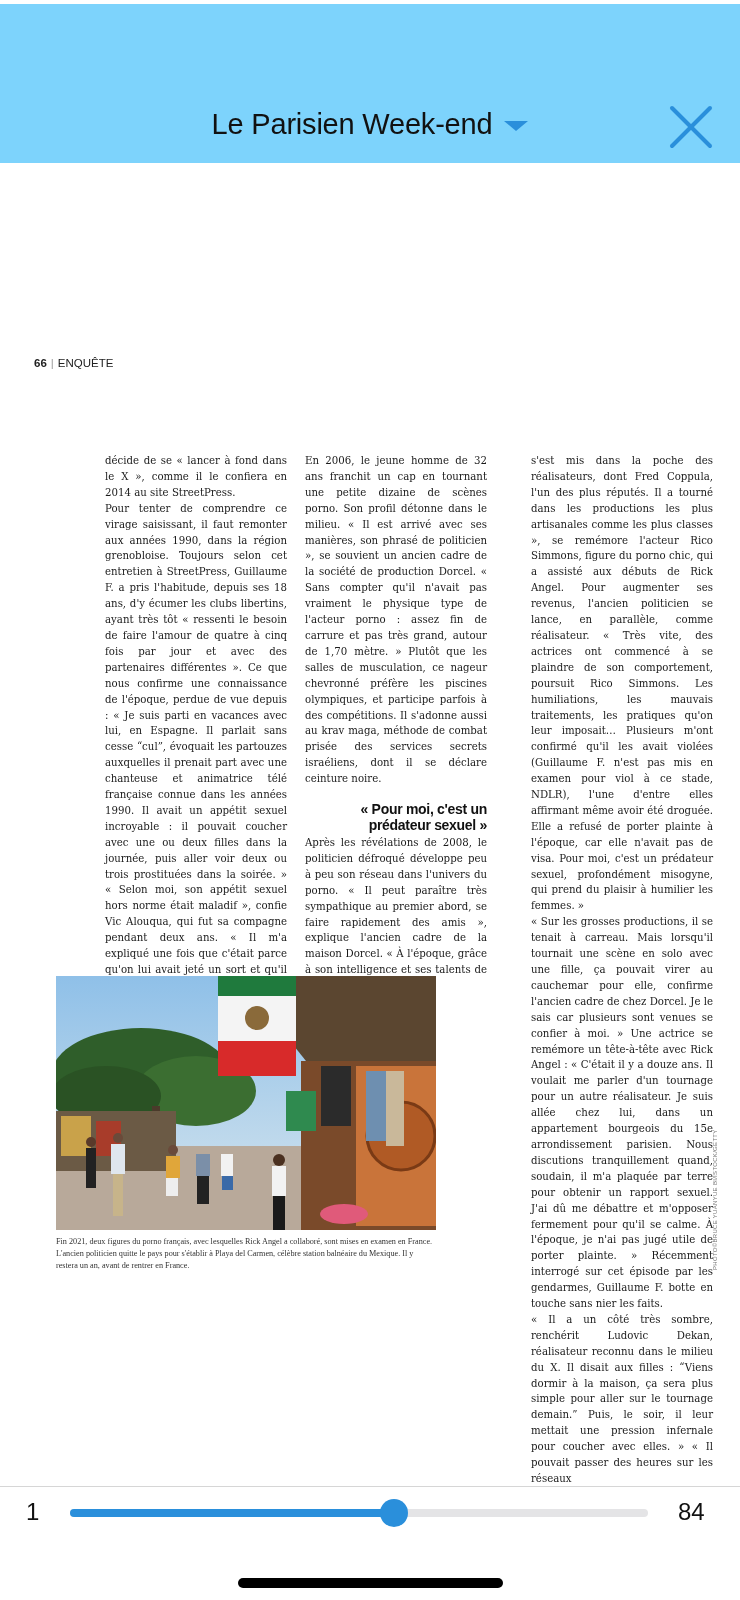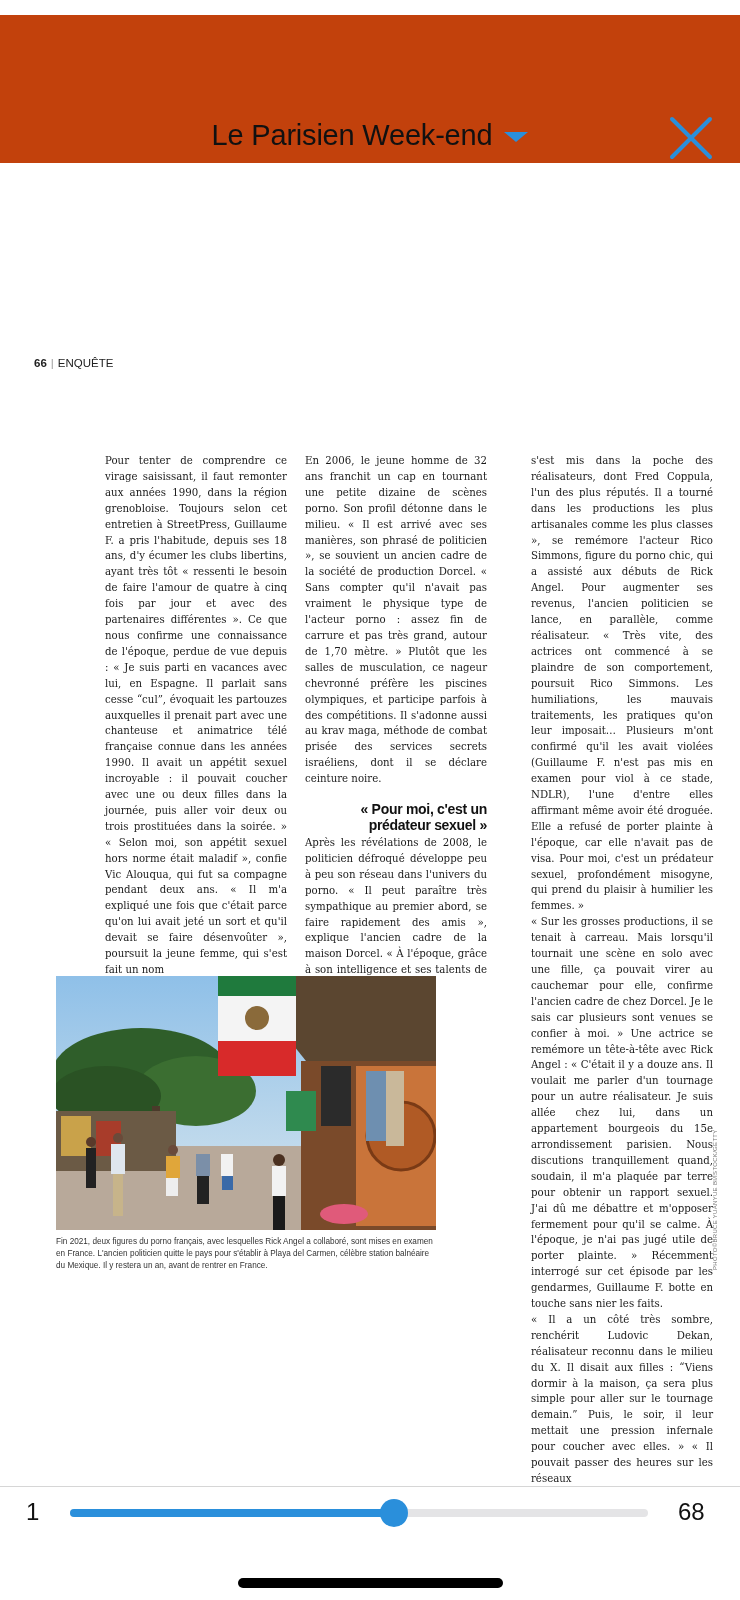--- a/index.html
+++ b/index.html
@@ -1,33 +1,33 @@
 <!DOCTYPE html>
 <html><head>
   <meta charset="utf-8">
   <style>
     html, body { margin:0; padding:0; }
     body { width:740px; height:1600px; background:#ffffff; position:relative; overflow:hidden; font-family:"Liberation Sans", sans-serif; color:#111; }
-    .topbar { position:absolute; left:0; top:15px; width:740px; height:162px; background:#c2410c; border-bottom:1px solid #7f1d1d; }
+    .topbar { position:absolute; left:0; top:4px; width:740px; height:162px; background:#7dd3fc; border-bottom:1px solid #7f1d1d; }
     .title-wrap { position:absolute; left:0; right:0; top:104px; text-align:center; }
     .title { font-family:"Liberation Sans", sans-serif; font-size:29px; color:#111; letter-spacing:-0.2px; }
     .dropdown-caret { display:inline-block; width:0; height:0; border-left:12px solid transparent; border-right:12px solid transparent; border-top:10px solid #2a8fdb; margin-left:12px; vertical-align:middle; position:relative; top:-4px; }
     .close-btn { position:absolute; left:668px; top:100px; width:46px; height:46px; cursor:pointer; }
     .page { position:absolute; left:0; top:163px; width:740px; height:1320px; background:#fff; }
     .folio { position:absolute; left:34px; top:357px; font-size:11.5px; color:#222; }
     .folio b { font-weight:bold; }
     .folio .sep { color:#999; margin:0 4px; }
     .col { position:absolute; top:453px; width:182px; font-family:"DejaVu Serif", serif; font-size:10.2px; line-height:15.9px; color:#1a1a1a; text-align:justify; }
     .col p { margin:0; text-indent:0; }
     .c1 { left:105px; }
     .c2 { left:305px; }
     .c3 { left:531px; }
     .subhead { font-family:"Liberation Sans", sans-serif; font-weight:bold; font-size:14px; line-height:16px; margin:14px 0 2px 0; color:#111; text-align:right; letter-spacing:-0.3px; }
     .photo { position:absolute; left:56px; top:976px; width:380px; height:254px; overflow:hidden; background:#9fc5e4; }
-    .caption { position:absolute; left:56px; top:1236px; width:380px; font-family:Liberation Sans, sans-serif; font-size:8.2px; line-height:12px; color:#333; }
+    .caption { position:absolute; left:56px; top:1236px; width:380px; font-family:Liberation Serif, serif; font-size:8.2px; line-height:12px; color:#333; }
     .credit { position:absolute; left:712px; top:1270px; transform-origin:left top; transform:rotate(-90deg); font-size:6px; color:#777; white-space:nowrap; letter-spacing:0.3px; }
     .bottombar { position:absolute; left:0; top:1486px; width:740px; height:114px; border-top:1px solid #d6d6d6; background:#fff; }
     .pg-min { position:absolute; left:26px; top:1498px; font-size:24px; color:#111; }
     .pg-max { position:absolute; left:678px; top:1498px; font-size:24px; color:#111; }
     .track { position:absolute; left:70px; top:1509px; width:578px; height:8px; background:#e4e4e6; border-radius:4px; }
     .fill { position:absolute; left:0; top:0; height:8px; background:#2a8fdb; border-radius:4px; }
     .thumb { position:absolute; top:-10px; width:28px; height:28px; border-radius:50%; background:#2a8fdb; margin-left:-14px; cursor:pointer; }
     .home-indicator { position:absolute; left:238px; top:1578px; width:265px; height:10px; background:#000; border-radius:5px; }
   </style>
 </head>
@@ -45,20 +45,21 @@
   </div>
 </div>
 
 <div class="page"></div>
 
 <div class="folio">
   <b>66</b><span class="sep">|</span><span>ENQUÊTE</span>
 </div>
 
 <div class="col c1">
+  <p>décide de se « lancer à fond dans le X », comme il le confiera en 2014 au site StreetPress.</p>
   <p>Pour tenter de comprendre ce virage saisissant, il faut remonter aux années 1990, dans la région grenobloise. Toujours selon cet entretien à StreetPress, Guillaume F. a pris l'habitude, depuis ses 18 ans, d'y écumer les clubs libertins, ayant très tôt « ressenti le besoin de faire l'amour de quatre à cinq fois par jour et avec des partenaires différentes ». Ce que nous confirme une connaissance de l'époque, perdue de vue depuis : « Je suis parti en vacances avec lui, en Espagne. Il parlait sans cesse “cul”, évoquait les partouzes auxquelles il prenait part avec une chanteuse et animatrice télé française connue dans les années 1990. Il avait un appétit sexuel incroyable : il pouvait coucher avec une ou deux filles dans la journée, puis aller voir deux ou trois prostituées dans la soirée. » « Selon moi, son appétit sexuel hors norme était maladif », confie Vic Alouqua, qui fut sa compagne pendant deux ans. « Il m'a expliqué une fois que c'était parce qu'on lui avait jeté un sort et qu'il devait se faire désenvoûter », poursuit la jeune femme, qui s'est fait un nom</p>
 </div>
 
 <div class="col c2">
   <p>En 2006, le jeune homme de 32 ans franchit un cap en tournant une petite dizaine de scènes porno. Son profil détonne dans le milieu. « Il est arrivé avec ses manières, son phrasé de politicien », se souvient un ancien cadre de la société de production Dorcel. « Sans compter qu'il n'avait pas vraiment le physique type de l'acteur porno : assez fin de carrure et pas très grand, autour de 1,70 mètre. » Plutôt que les salles de musculation, ce nageur chevronné préfère les piscines olympiques, et participe parfois à des compétitions. Il s'adonne aussi au krav maga, méthode de combat prisée des services secrets israéliens, dont il se déclare ceinture noire.</p>
   <div class="subhead">« Pour moi, c'est un prédateur sexuel »</div>
   <p>Après les révélations de 2008, le politicien défroqué développe peu à peu son réseau dans l'univers du porno. « Il peut paraître très sympathique au premier abord, se faire rapidement des amis », explique l'ancien cadre de la maison Dorcel. « À l'époque, grâce à son intelligence et ses talents de manipulateur, il</p>
 </div>
 
 <div class="col c3">
@@ -126,15 +127,15 @@
 
 <div class="caption">Fin 2021, deux figures du porno français, avec lesquelles Rick Angel a collaboré, sont mises en examen en France. L'ancien politicien quitte le pays pour s'établir à Playa del Carmen, célèbre station balnéaire du Mexique. Il y restera un an, avant de rentrer en France.</div>
 <div class="credit">PHOTO©BRUCE YUANYUE BI/ISTOCK/GETTY</div>
 
 <div class="bottombar"></div>
 <div class="pg-min">1</div>
 <div class="track" id="slider-track">
   <div class="fill" id="slider-fill" style="width: 323.68px;"></div>
   <div class="thumb" id="slider-thumb" style="left: 323.68px;"></div>
 </div>
-<div class="pg-max">68</div>
+<div class="pg-max">84</div>
 
 <div class="home-indicator"></div>
 
 </body></html>

